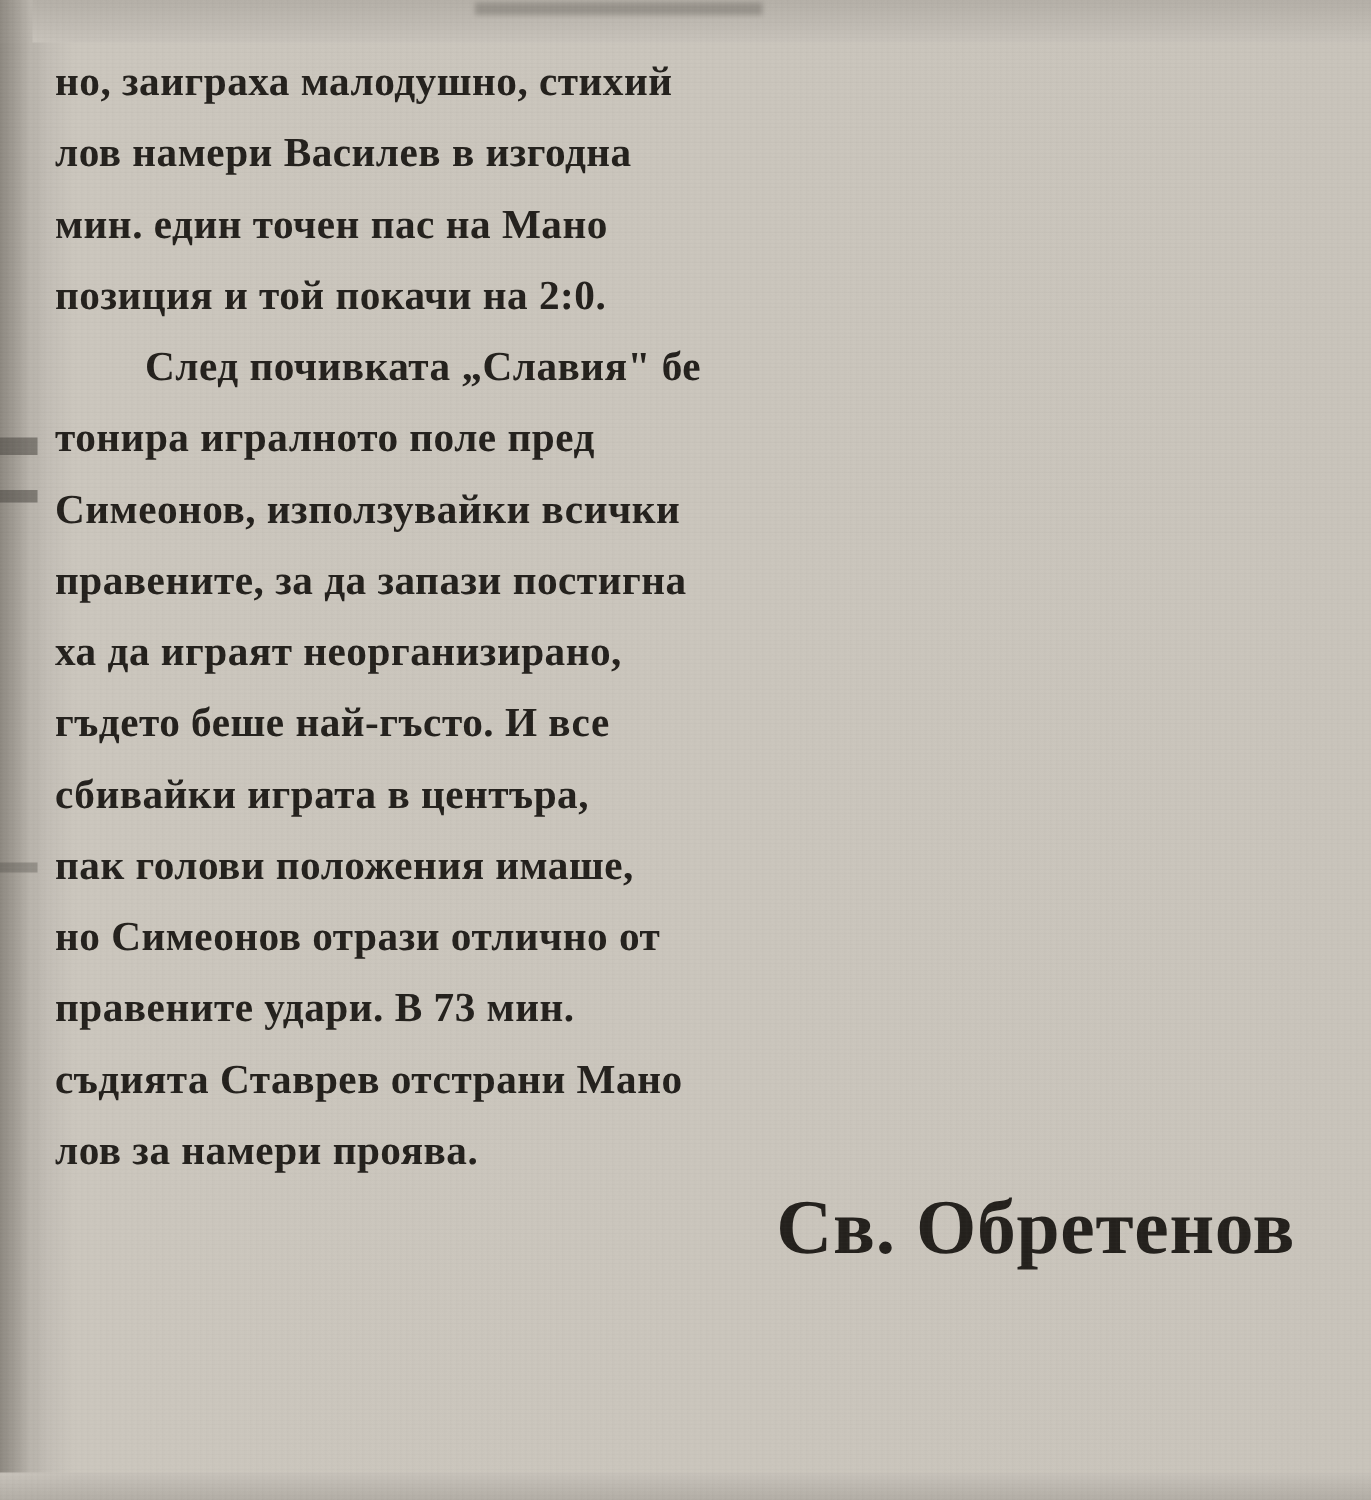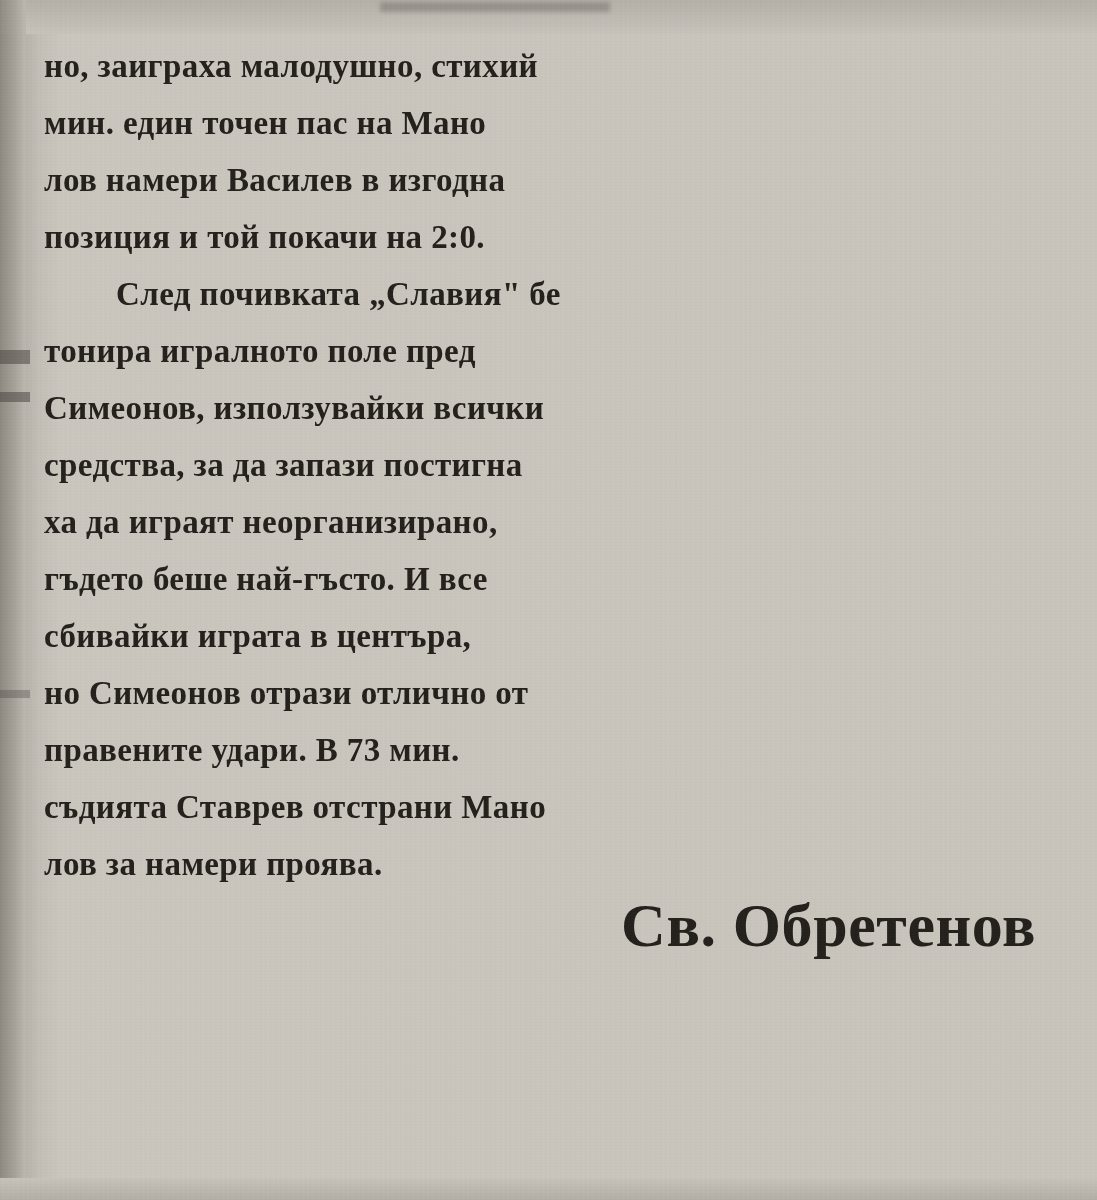--- a/index.html
+++ b/index.html
@@ -118,33 +118,34 @@
   <div id="left-marks">
     <i style="top:350px;height:14px;"></i>
     <i style="top:392px;height:10px;"></i>
     <i style="top:690px;height:8px;opacity:.35;"></i>
   </div>
 
   <div id="article">
 
     <p class="para">
       <span class="line">но, заиграха малодушно, стихий</span>
+      <span class="line">лов намери Василев в изгодна</span>
       <span class="line">мин. един точен пас на  Мано</span>
-      <span class="line">лов намери Василев в изгодна</span>
       <span class="line">позиция и той покачи на 2:0.</span>
     </p>
 
     <p class="para">
       <span class="line"><span class="indent"></span><span>След почивката „Славия" бе</span></span>
       <span class="line">тонира игралното  поле   пред</span>
       <span class="line">Симеонов, използувайки всички</span>
-      <span class="line">средства, за да запази постигна</span>
+      <span class="line">правените, за да запази постигна</span>
       <span class="line">ха да играят   неорганизирано,</span>
       <span class="line">гъдето беше най-гъсто. И   все</span>
       <span class="line">сбивайки   играта в   центъра,</span>
+      <span class="line">пак голови положения имаше,</span>
       <span class="line">но Симеонов отрази отлично от</span>
       <span class="line">правените  удари.  В 73 мин.</span>
       <span class="line">съдията Ставрев отстрани Мано</span>
       <span class="line">лов за намери проява.</span>
     </p>
 
     <div id="signature">Св. Обретенов</div>
   </div>
 
   <div id="bottom-band"></div>

